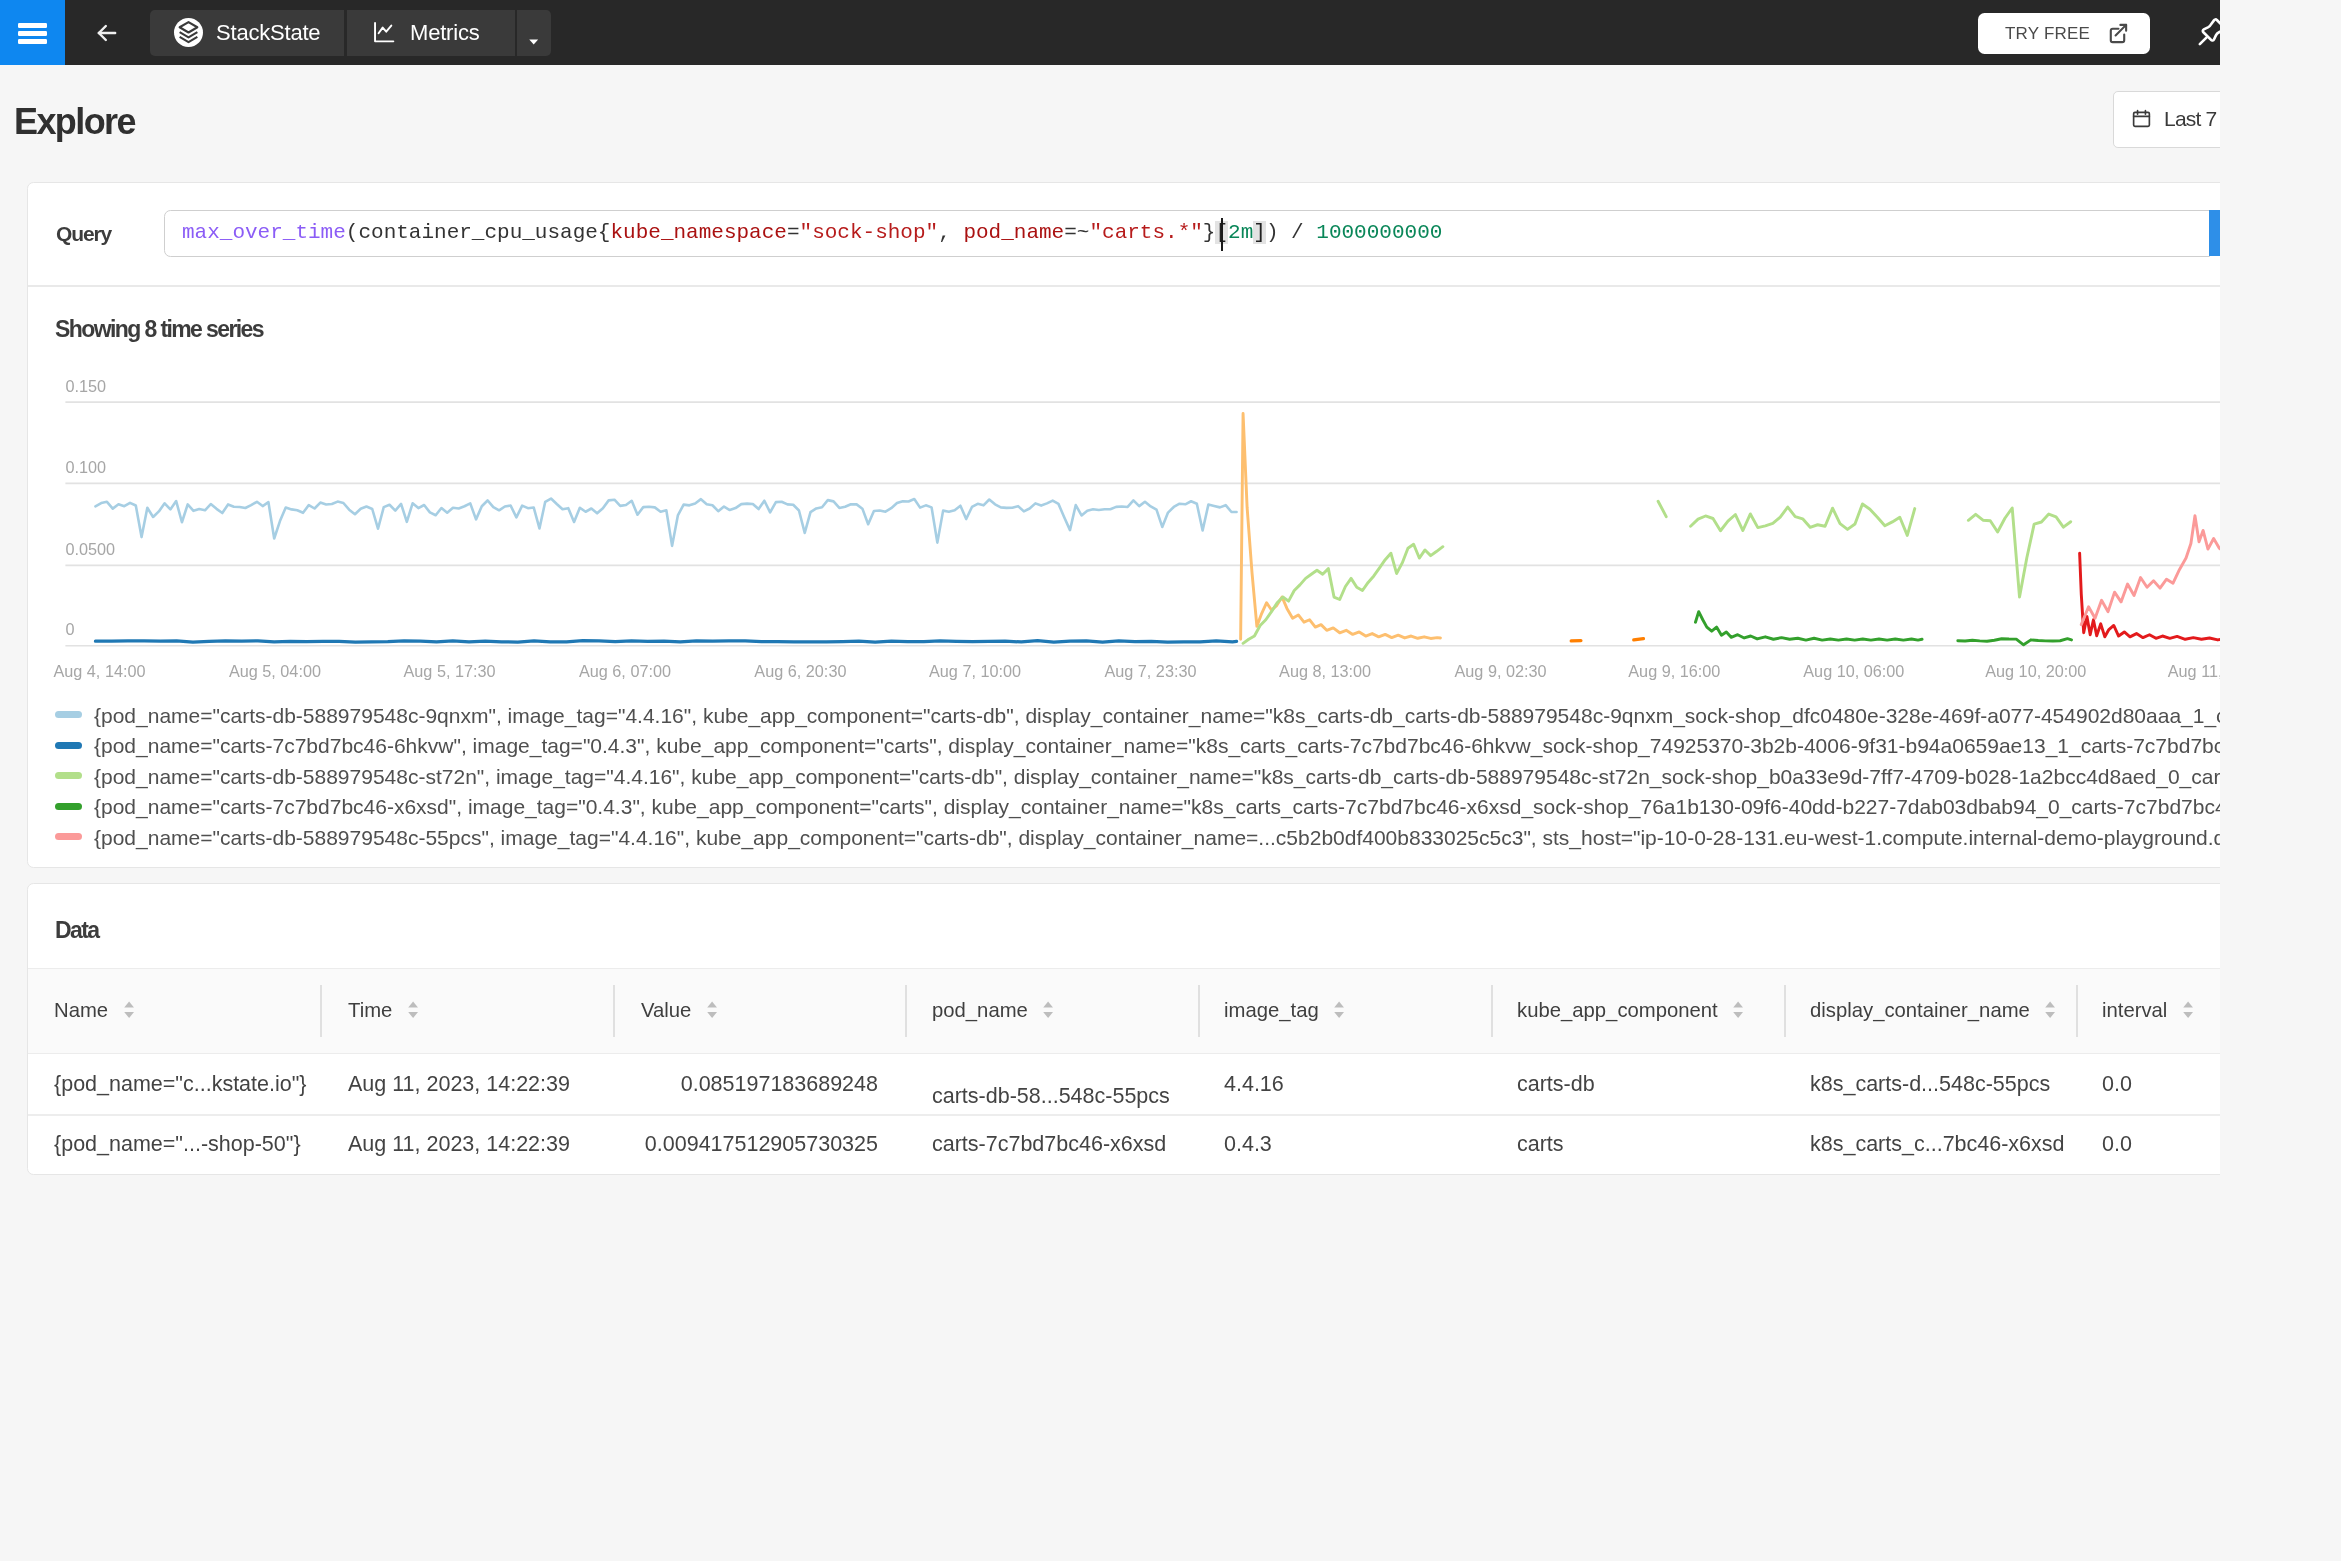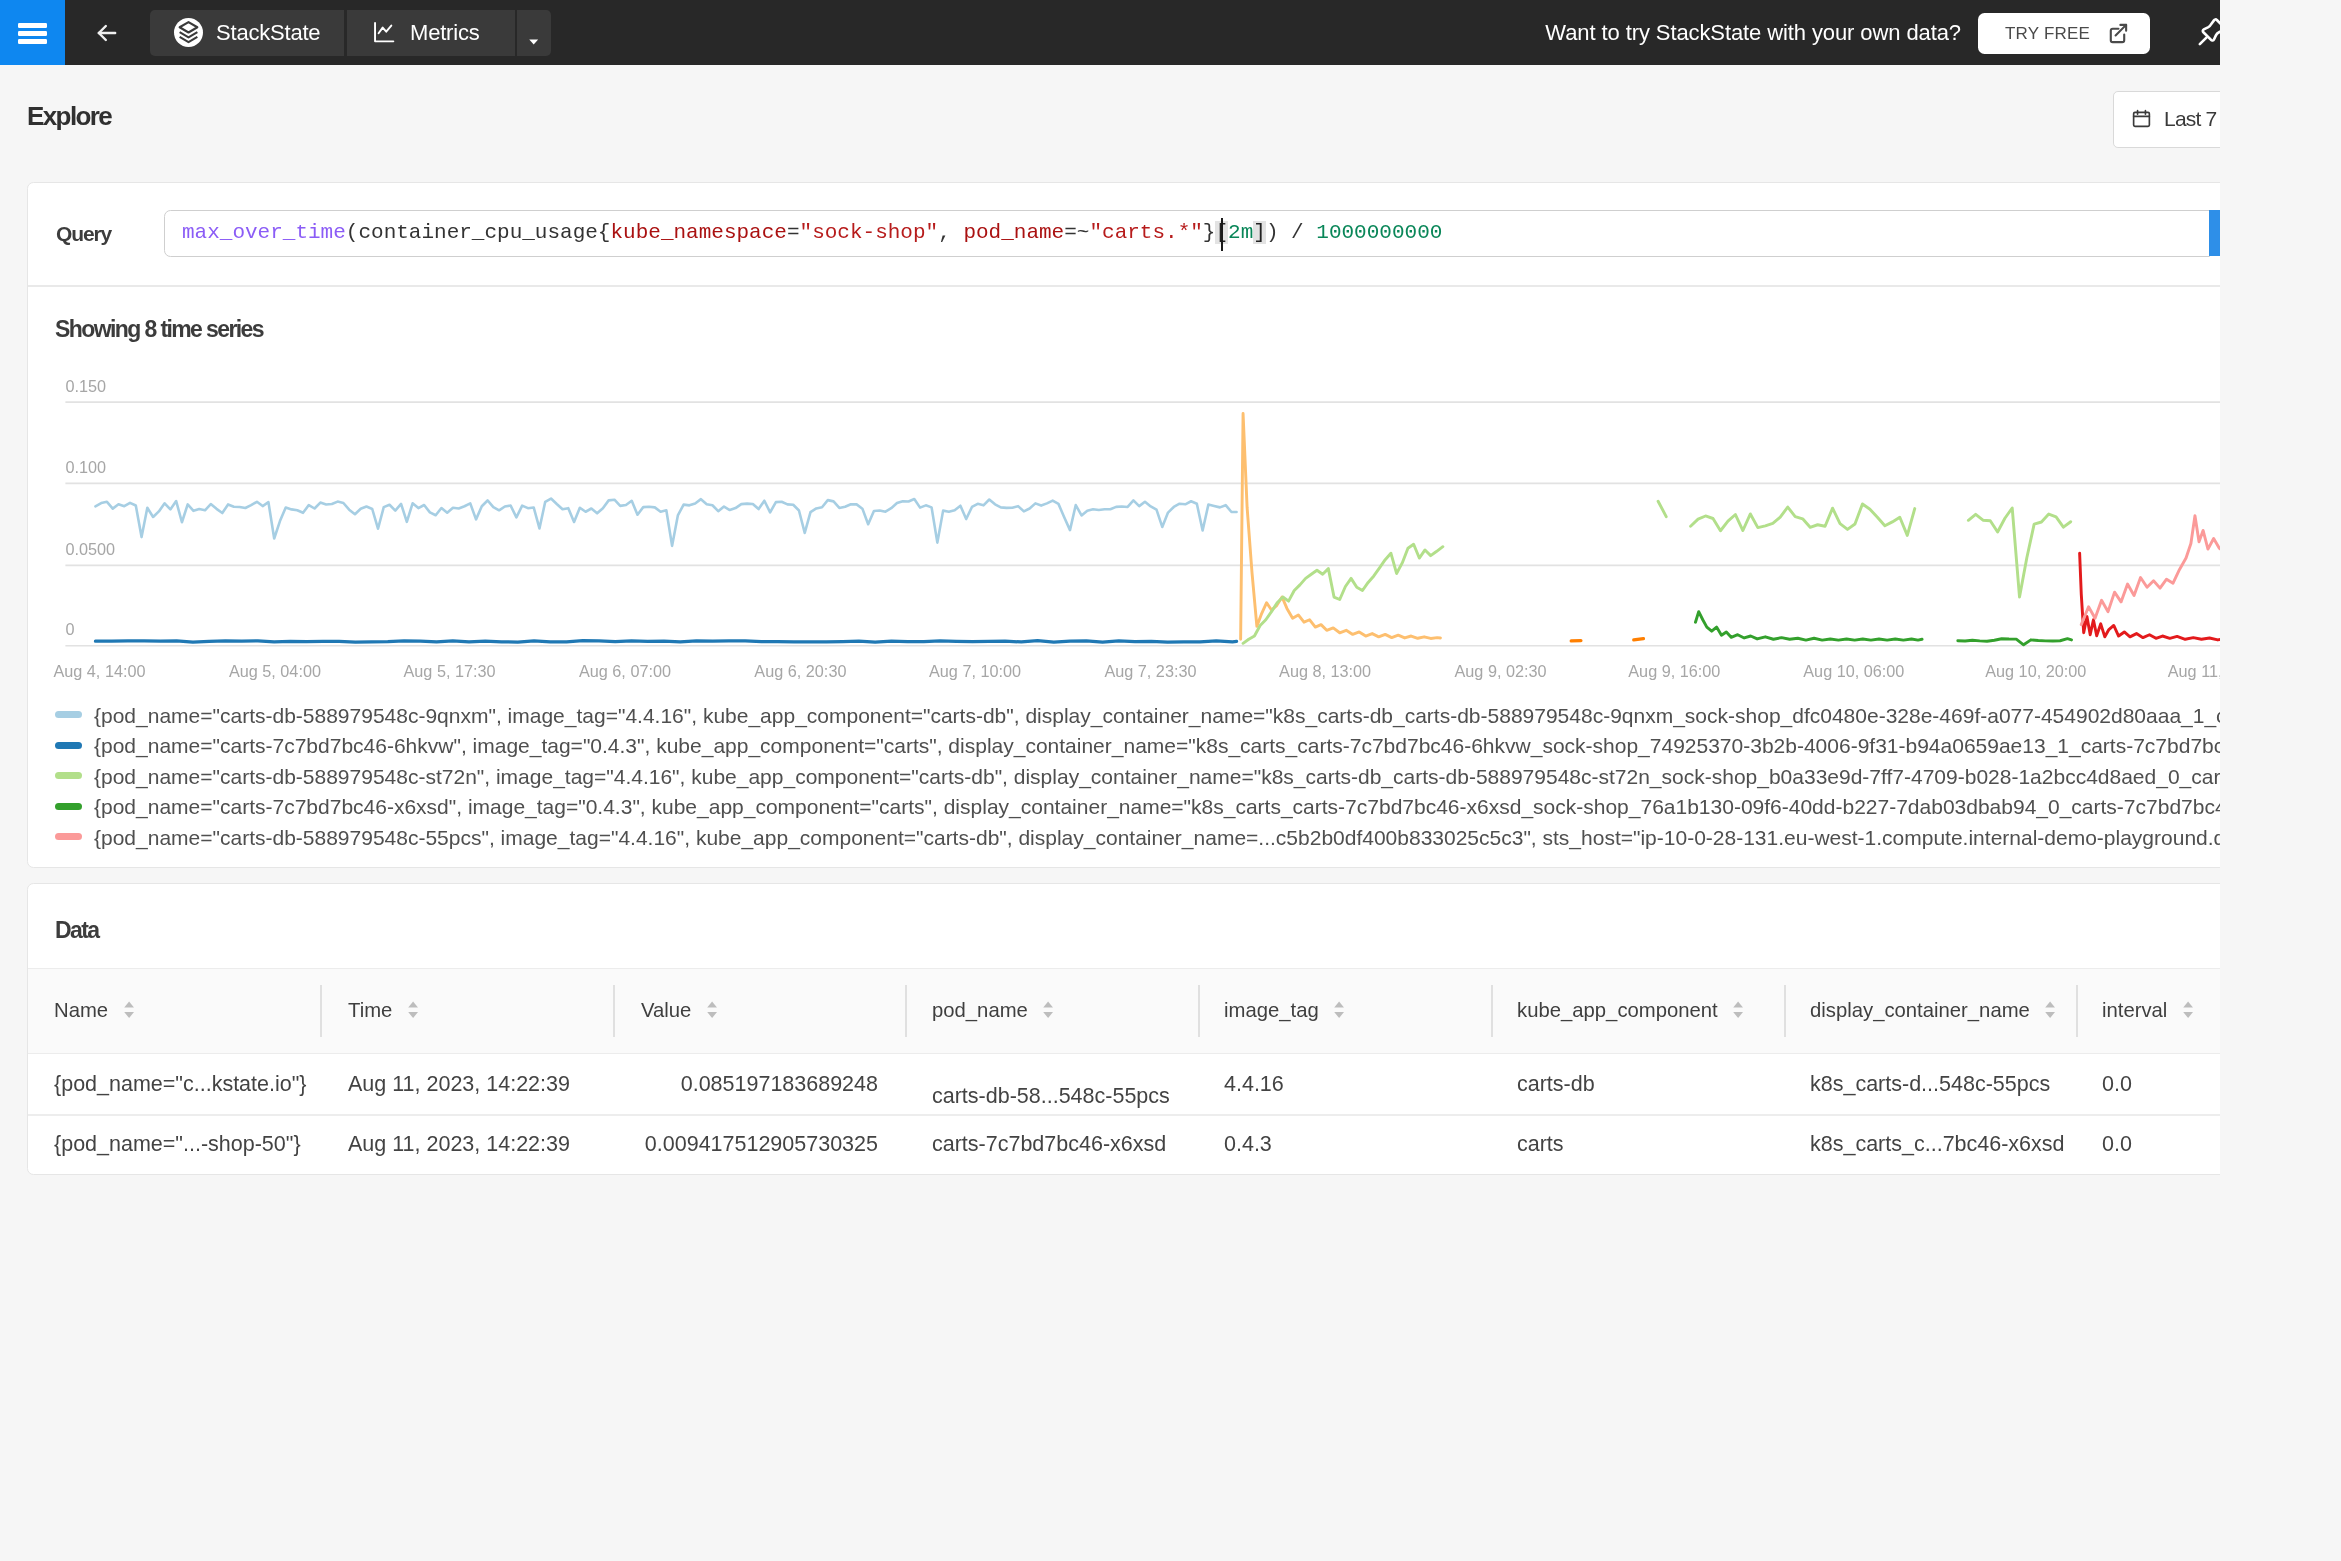--- a/index.html
+++ b/index.html
@@ -14,21 +14,21 @@
 #seg1 { left:150px; width:194px; border-radius:4.9px 0 0 4.9px; }
 #seg2 { left:347px; width:168px; }
 #seg3 { left:517px; width:34px; border-radius:0 4.9px 4.9px 0; }
 .navtxt { position:absolute; top:0; height:46px; line-height:46px; font-size:22px; color:#fff; letter-spacing:-0.2px; }
 #wanttxt { position:absolute; top:0; height:65px; line-height:65px; font-size:22px; color:#fff; right:381px; letter-spacing:-0.1px; }
 #tryfree { position:absolute; left:1978px; top:13px; width:172px; height:41px; background:#fff; border-radius:6.5px; }
 #tryfree span { position:absolute; left:27px; top:0; height:41px; line-height:41px; font-size:17px; color:#4a4a4a; letter-spacing:0.2px; }
 #pincount { position:absolute; left:2238px; top:0; height:65px; line-height:65px; font-size:22px; color:#fff; }
 
 
-#explore { position:absolute; left:27px; top:101px; font-size:26px; font-weight:bold; color:#303030; letter-spacing:-1.6px; }
+#explore { position:absolute; left:14px; top:101px; font-size:36px; font-weight:bold; color:#303030; letter-spacing:-1.6px; }
 #last7 { position:absolute; left:2113px; top:91px; width:202px; height:57px; background:#fff; border:1.6px solid #d9d9d9; border-radius:4.9px; }
 #last7 span { position:absolute; left:50px; top:0; height:54px; line-height:54px; font-size:21px; color:#3a3a3a; letter-spacing:-0.8px; }
 
 
 .card { position:absolute; left:27px; width:2288px; background:#fff; border:1.6px solid #e6e6e6; border-radius:6.5px; }
 #card1 { top:182px; height:686px; }
 #card2 { top:883px; height:292px; }
 
 
 #qlabel { position:absolute; left:28px; top:39px; font-size:21px; font-weight:bold; color:#3d3d3d; letter-spacing:-1.1px; }
@@ -86,21 +86,20 @@
 <path d="M3 3v18h18"></path>
           <path d="m6.5 13 4-5.5 3.5 4 5-6"></path>
         </svg>
         <span class="navtxt" style="left:63px">Metrics</span>
       </div>
   <div id="seg3" class="navseg">
         <svg width="11.4" height="8.1" viewBox="0 0 18 12" style="position:absolute;left:10.6px;top:28.5px">
 <path d="M2 2 L9 10 L16 2 Z" fill="#fff"></path>
         </svg>
       </div>
-  <span id="wanttxt">Want to try StackState with your own data?</span>
   <div id="tryfree">
         <span>TRY FREE</span>
         <svg width="23" height="23" viewBox="0 0 24 24" style="position:absolute;left:128px;top:9px" fill="none" stroke="#4a4a4a" stroke-width="2.2" stroke-linecap="round" stroke-linejoin="round">
 <path d="M15 3h6v6"></path>
           <path d="M10 14 21 3"></path>
           <path d="M19 13v6a2 2 0 0 1-2 2H7a2 2 0 0 1-2-2V9a2 2 0 0 1 2-2h6"></path>
         </svg>
       </div>
   <svg width="33" height="33" viewBox="0 0 24 24" style="position:absolute;left:2195px;top:16.3px" fill="none" stroke="#fff" stroke-width="1.9" stroke-linecap="round" stroke-linejoin="round">
 <path d="M13.8 3.2c.4-.8 1.5-1 2.1-.3l5.2 5.2c.7.6.5 1.7-.3 2.1l-3.3 1.6c-1 .5-1.8 1.3-2.3 2.3l-1.4 3c-.4.8-1.5 1-2.1.3l-5.6-5.6c-.7-.6-.5-1.7.3-2.1l3-1.4c1-.5 1.8-1.3 2.3-2.3Z"></path>

